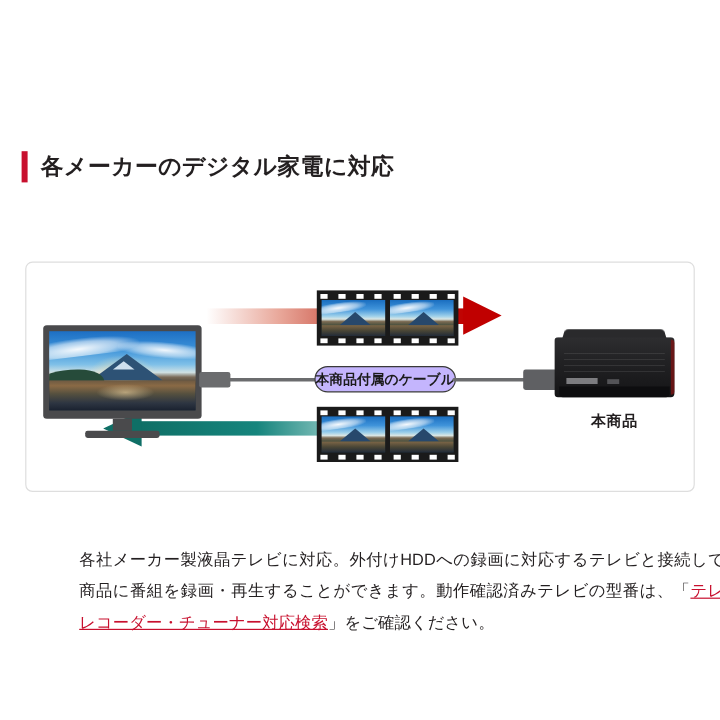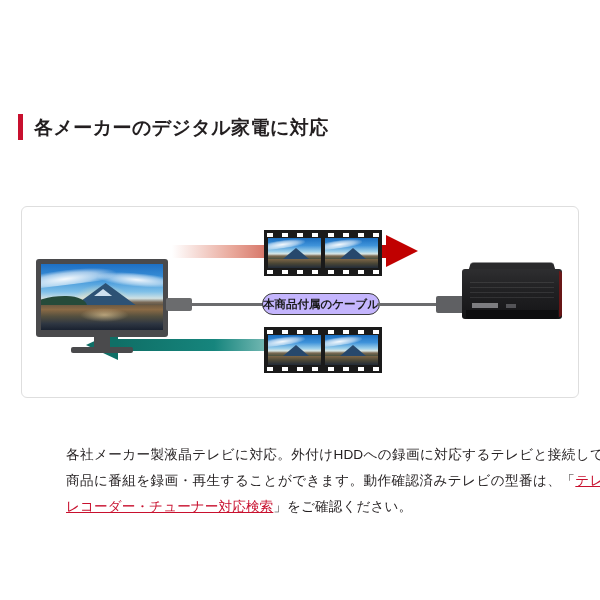--- a/index.html
+++ b/index.html
@@ -11,21 +11,21 @@
     width: 600px;
     height: 600px;
     font-family: "Liberation Sans", "DejaVu Sans", sans-serif;
     color: #231f20;
     position: relative;
     overflow: hidden;
   }
 
   .page {
     position: absolute;
-    left: 0; top: 4px;
+    left: 0; top: 16px;
     width: 600px;
     height: 458px;
   }
 
   
   .section-heading {
     position: absolute;
     left: 18px;
     top: 108px;
     display: flex;
@@ -573,18 +573,19 @@
     <div class="hdd">
       <div class="hdd-top"></div>
       <div class="hdd-body">
         <div class="hdd-ridges"></div>
         <div class="hdd-logo"></div>
         <div class="hdd-led"></div>
         <div class="hdd-base"></div>
       </div>
       <div class="hdd-side-accent"></div>
     </div>
+    <div class="hdd-label">本商品</div>
 
   </div>
 
   <p class="body-copy"><span>各社メーカー製液晶テレビに対応。外付けHDDへの録画に対応するテレビと接続して、本商品に番組を録画・再生することができます。動作確認済みテレビの型番は、「</span><a class="body-link">テレビ・レコーダー・チューナー対応検索</a><span>」をご確認ください。</span></p>
 
 </div>
 
 </body></html>

